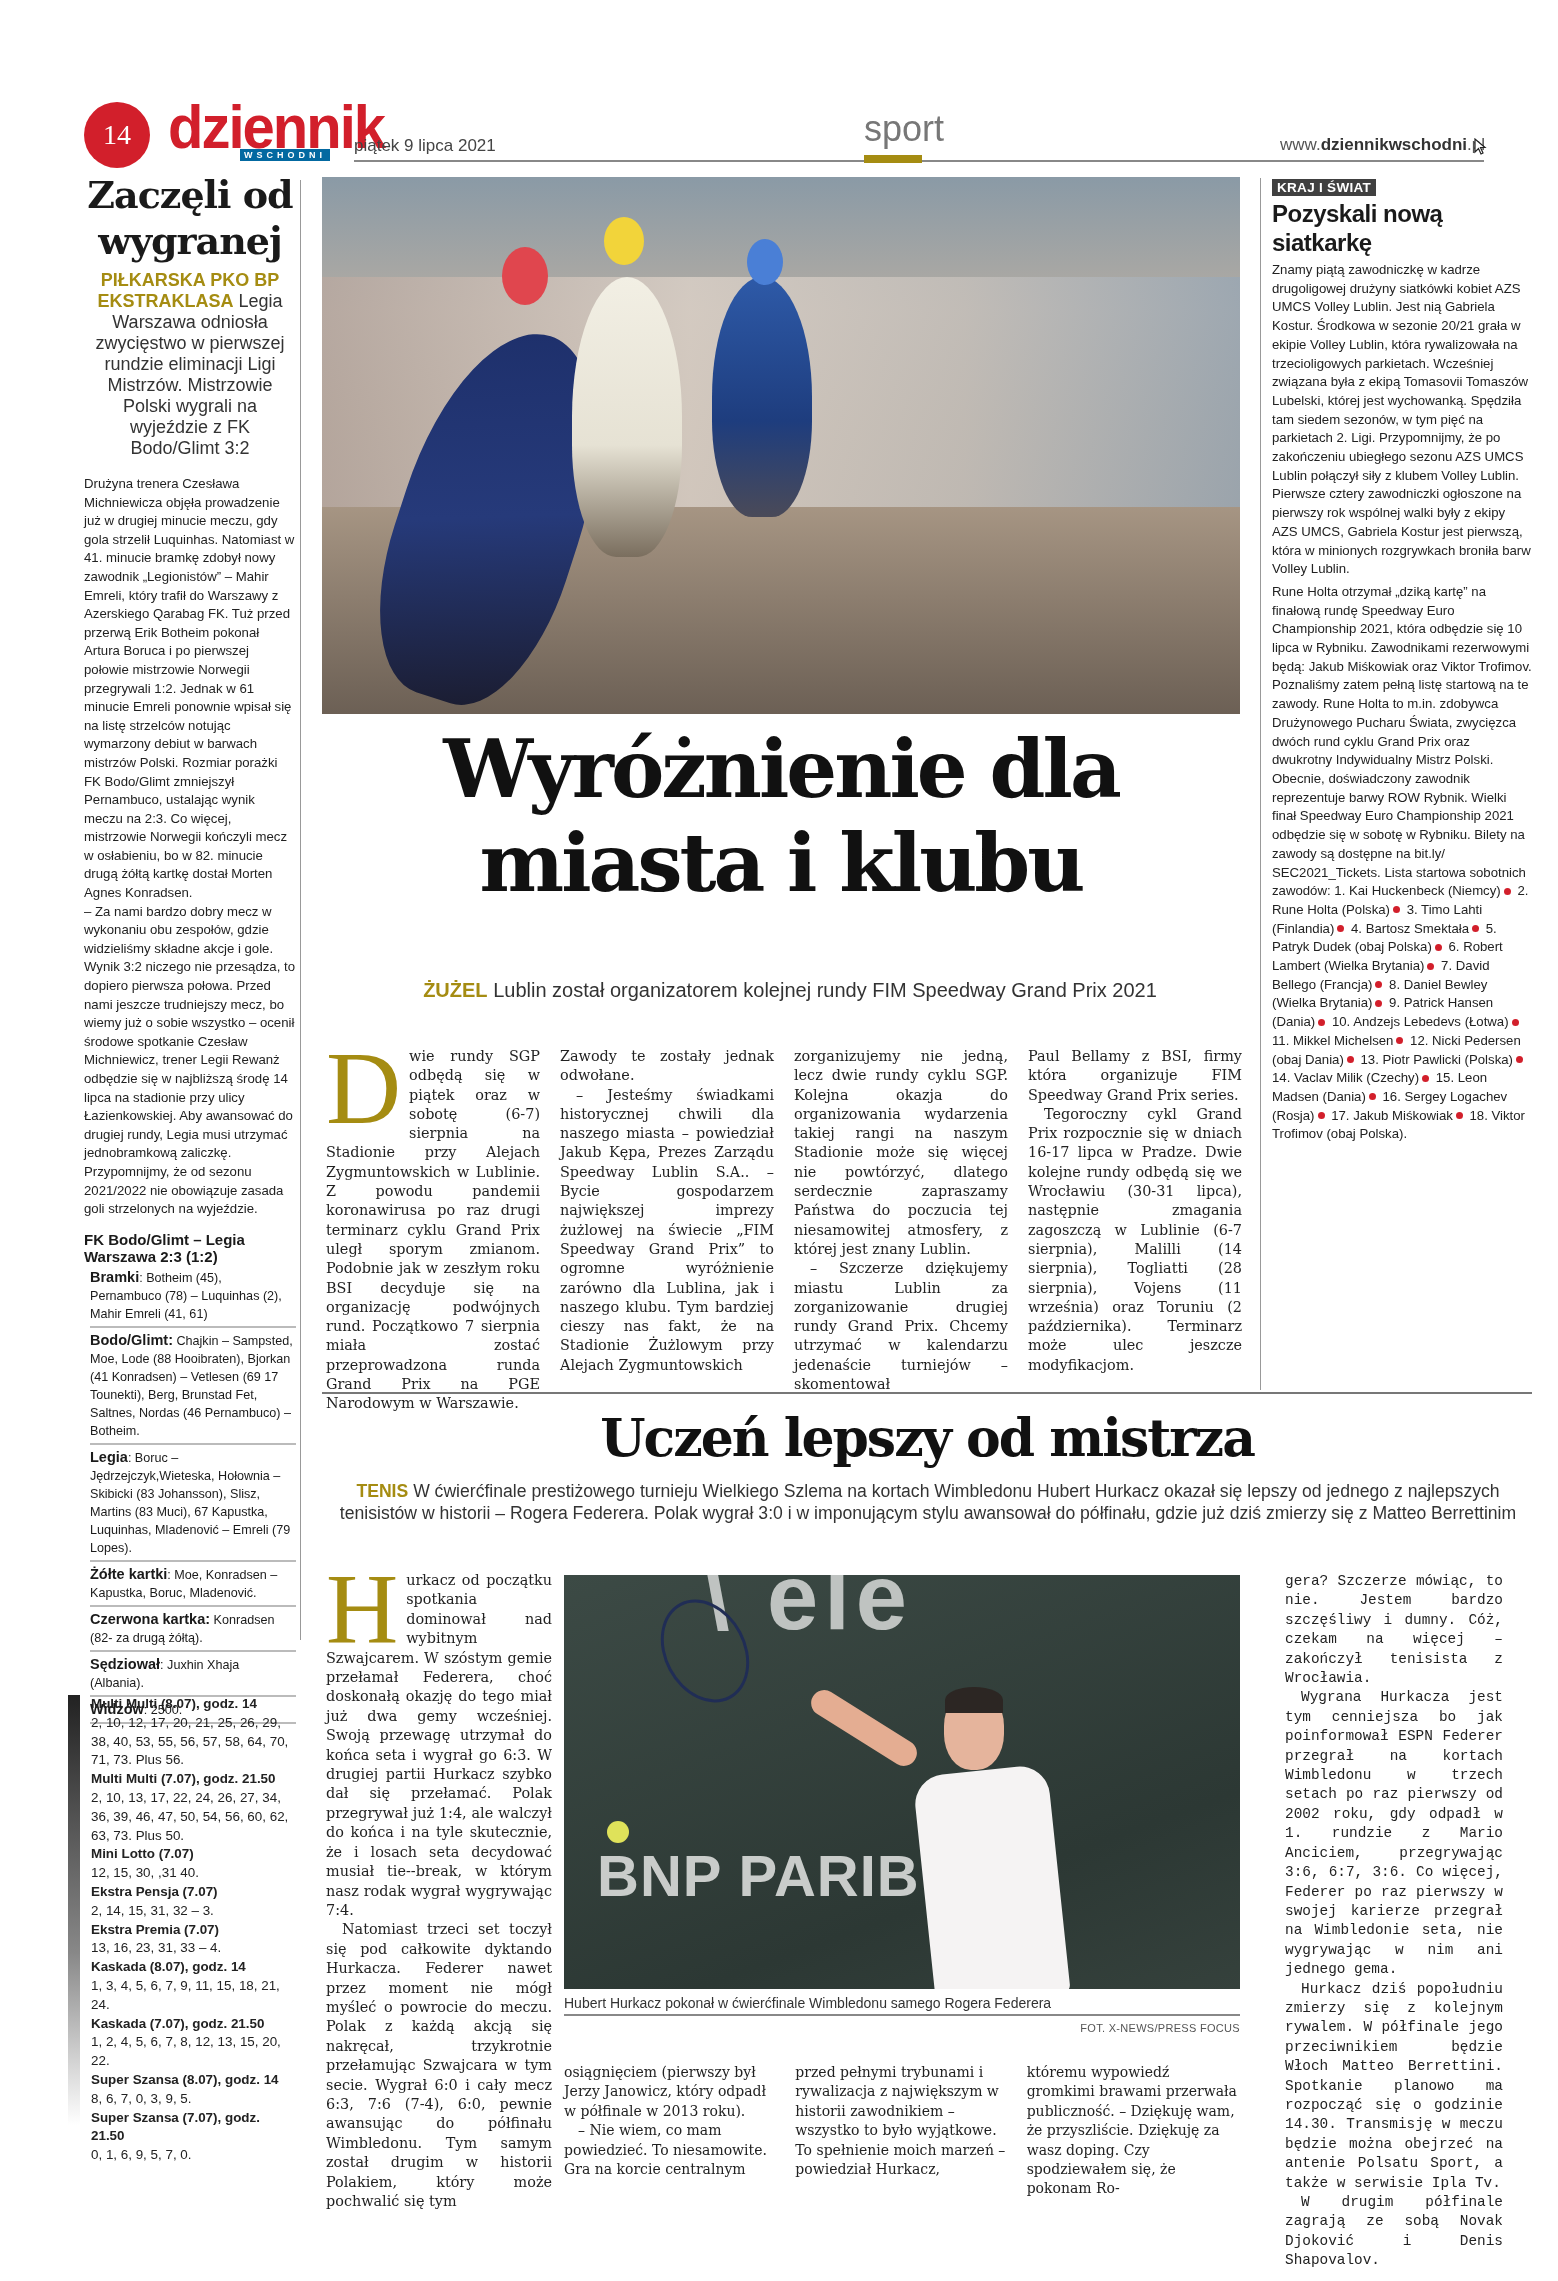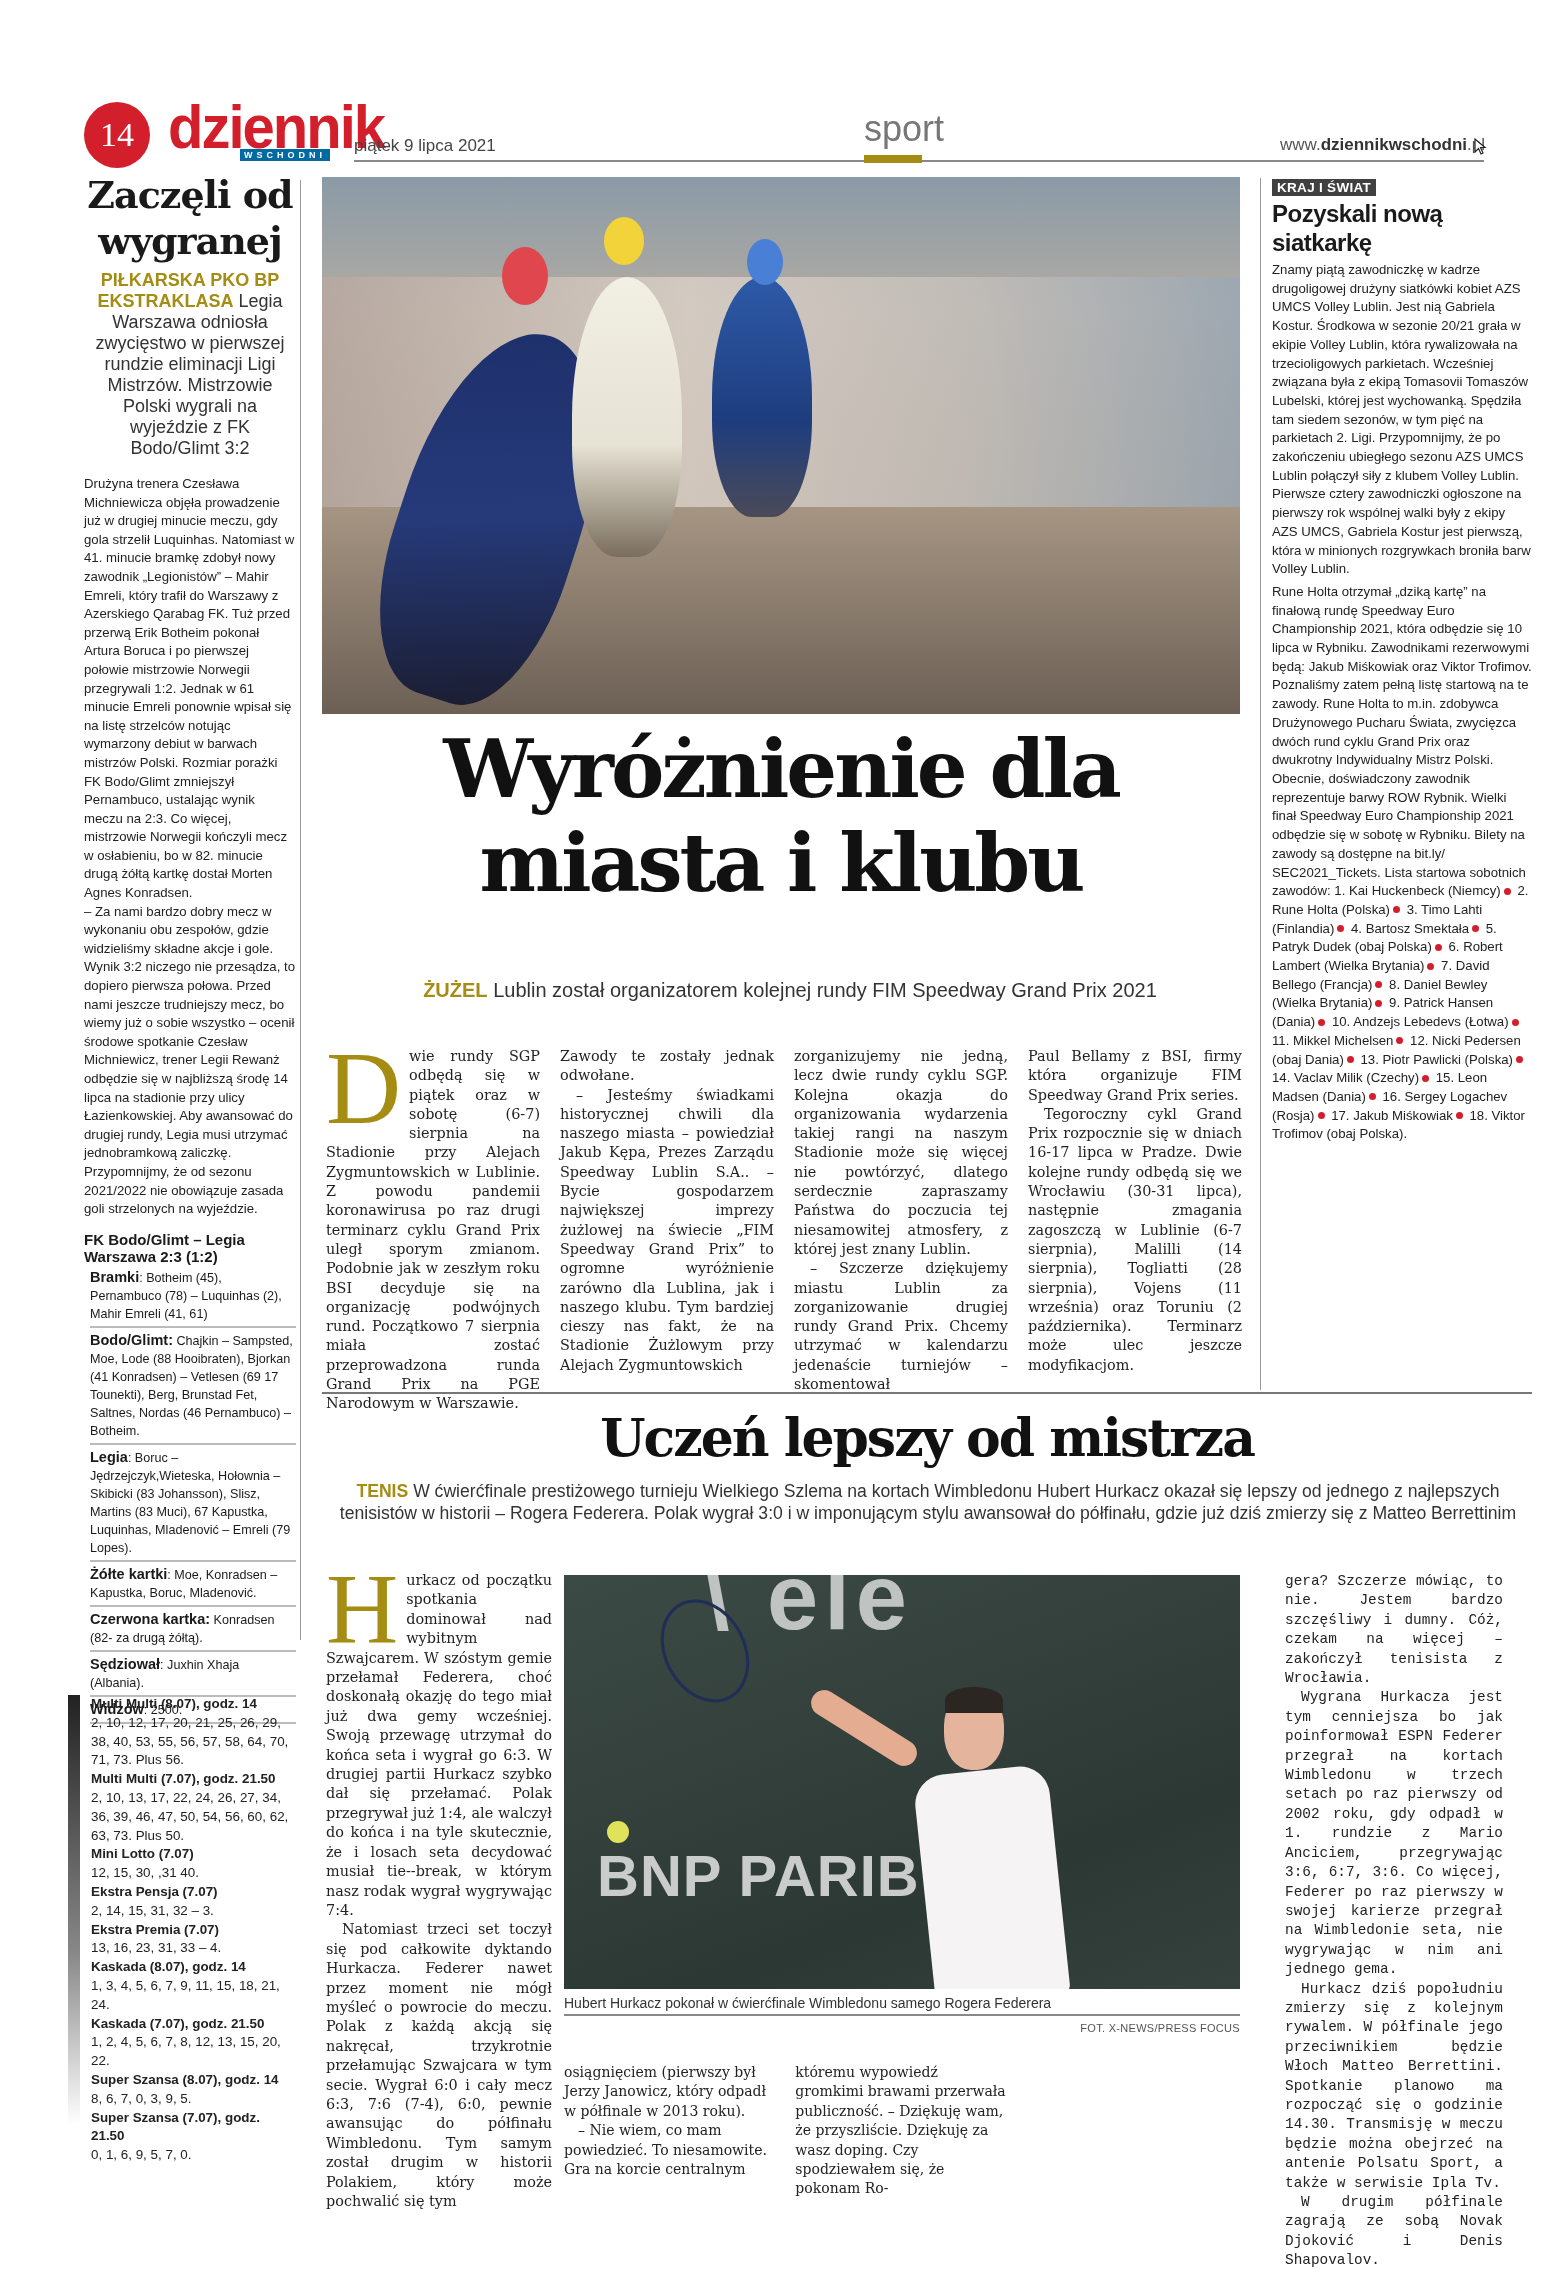--- a/index.html
+++ b/index.html
@@ -2,21 +2,21 @@
 <html><head>
 <meta charset="utf-8">
 <style>
   * { box-sizing: border-box; margin: 0; padding: 0; }
   html, body { width: 1558px; height: 2281px; background: #fff; overflow: hidden; }
   body { position: relative; font-family: "Liberation Sans", sans-serif; color: #1a1a1a; }
   .abs { position: absolute; }
 
   
   .page-num { left: 84px; top: 102px; width: 66px; height: 66px; border-radius: 50%; background: #d21f2b; color: #fff;
-    font-family: "Liberation Serif", serif; font-size: 34px; display: flex; align-items: center; justify-content: center; }
+    font-family: "Liberation Serif", serif; font-size: 28px; display: flex; align-items: center; justify-content: center; }
   .logo { left: 168px; top: 98px; font-family: "Liberation Sans", sans-serif; font-weight: 900; font-size: 58px; color: #d21f2b;
     letter-spacing: -2px; line-height: 58px; transform: scaleY(1.05); }
   .logo-sub { left: 240px; top: 149px; background: #0369a1; color: #fff; font-size: 9px; font-weight: bold; letter-spacing: 4px; padding: 0 4px; line-height: 12px; }
   .date { left: 354px; top: 136px; font-size: 17px; color: #444; }
   .header-rule { left: 354px; top: 160px; width: 1130px; height: 2px; background: #888; }
   .section-title { left: 864px; top: 108px; font-size: 36px; color: #777; font-weight: 300; letter-spacing: 0; }
   .section-bar { left: 864px; top: 155px; width: 58px; height: 8px; background: #a58c12; }
   .site-url { left: 1280px; top: 135px; font-size: 17px; color: #555; }
   .site-url b { color: #333; }
   .cursor-icon { left: 1474px; top: 138px; width: 16px; height: 18px; }
@@ -256,20 +256,23 @@
 </div>
 <div class="abs caption">Hubert Hurkacz pokonał w ćwierćfinale Wimbledonu samego Rogera Federera</div>
 <div class="abs credit">FOT. X-NEWS/PRESS FOCUS</div>
 
 <div class="abs tennis-cols3">
   <div>
     <p class="noindent">osiągnięciem (pierwszy był Jerzy Janowicz, który odpadł w półfinale w 2013 roku).</p>
     <p>– Nie wiem, co mam powiedzieć. To niesamowite. Gra na korcie centralnym</p>
   </div>
   <div>
+    <p class="noindent">przed pełnymi trybunami i rywalizacja z największym w historii zawodnikiem – wszystko to było wyjątkowe. To spełnienie moich marzeń – powiedział Hurkacz,</p>
+  </div>
+  <div>
     <p class="noindent">któremu wypowiedź gromkimi brawami przerwała publiczność. – Dziękuję wam, że przyszliście. Dziękuję za wasz doping. Czy spodziewałem się, że pokonam Ro-</p>
   </div>
 </div>
 
 <div class="abs tennis-col-right">
   <p class="noindent">gera? Szczerze mówiąc, to nie. Jestem bardzo szczęśliwy i dumny. Cóż, czekam na więcej – zakończył tenisista z Wrocławia.</p>
   <p>Wygrana Hurkacza jest tym cenniejsza bo jak poinformował ESPN Federer przegrał na kortach Wimbledonu w trzech setach po raz pierwszy od 2002 roku, gdy odpadł w 1. rundzie z Mario Anciciem, przegrywając 3:6, 6:7, 3:6. Co więcej, Federer po raz pierwszy w swojej karierze przegrał na Wimbledonie seta, nie wygrywając w nim ani jednego gema.</p>
   <p>Hurkacz dziś popołudniu zmierzy się z kolejnym rywalem. W półfinale jego przeciwnikiem będzie Włoch Matteo Berrettini. Spotkanie planowo ma rozpocząć się o godzinie 14.30. Transmisję w meczu będzie można obejrzeć na antenie Polsatu Sport, a także w serwisie Ipla Tv.</p>
   <p>W drugim półfinale zagrają ze sobą Novak Djoković i Denis Shapovalov.</p>
 </div>

